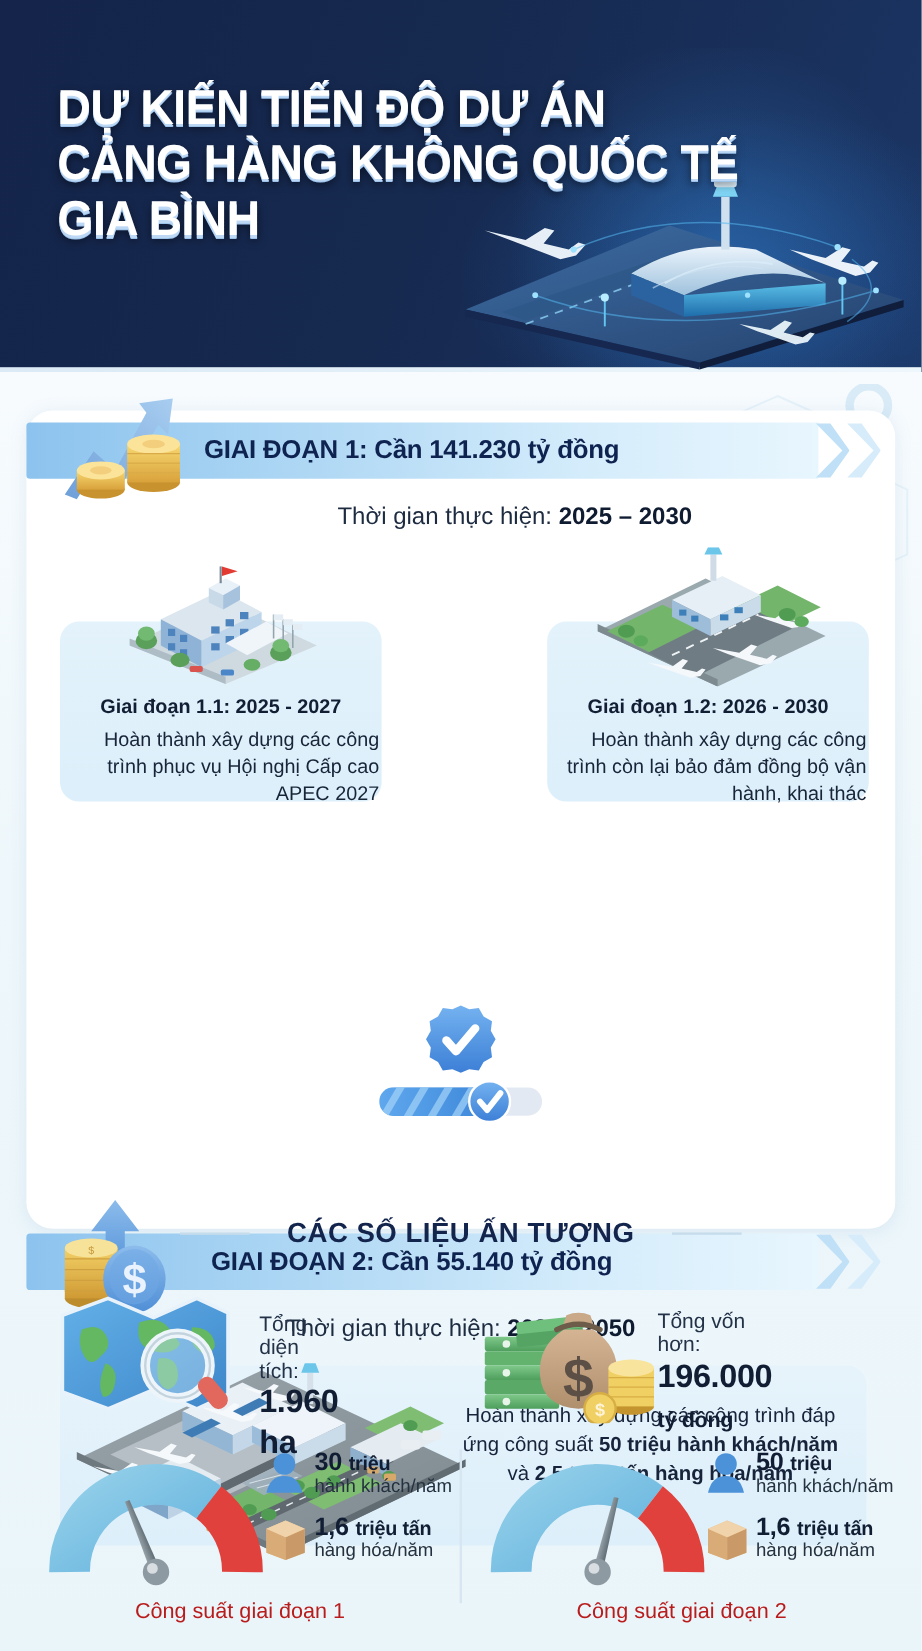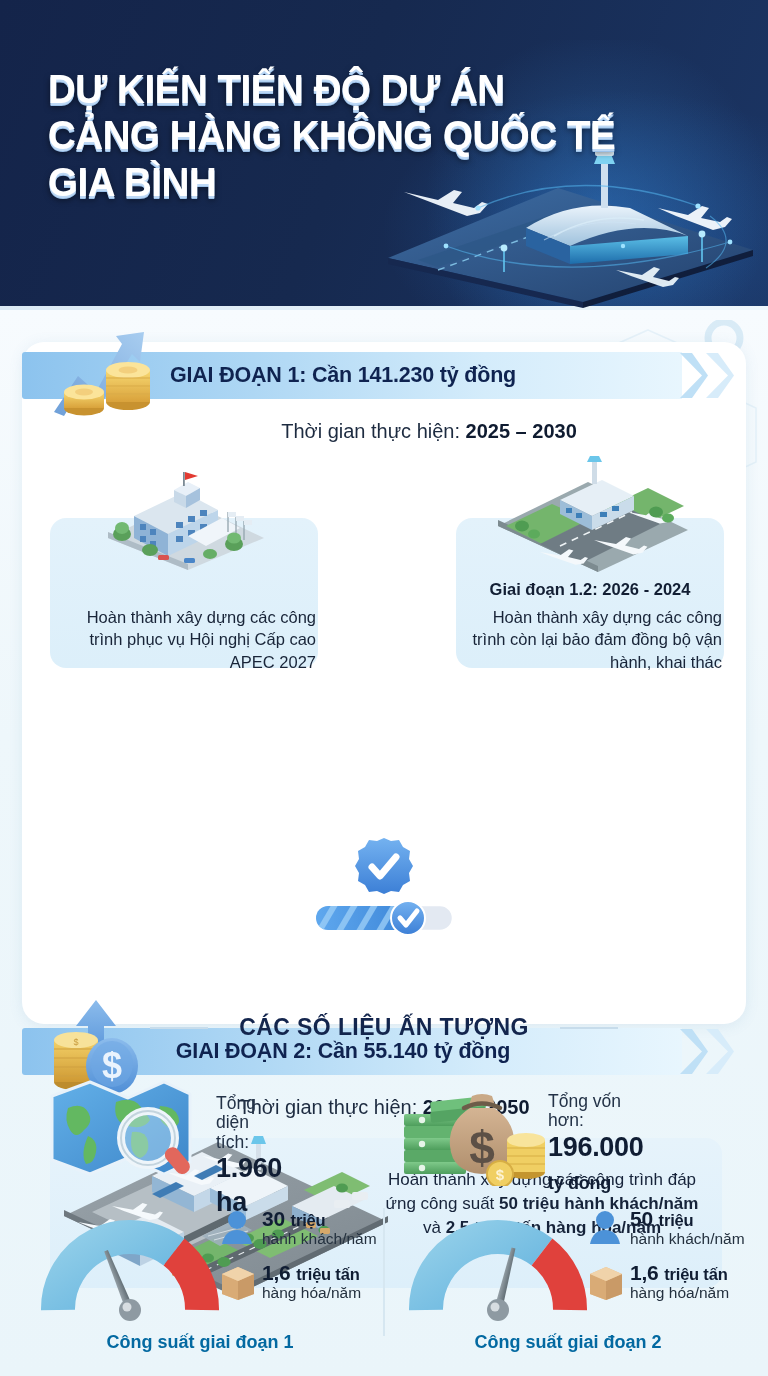--- a/index.html
+++ b/index.html
@@ -123,21 +123,21 @@
   .rule-l{left:150px;width:58px;}
   .rule-r{right:150px;width:58px;}
 
   .stat{position:absolute;}
   .stat .cap{font-size:17.5px;color:#233247;line-height:1.1;}
   .stat .val{font-weight:800;font-size:27px;color:#101d33;line-height:1.25;letter-spacing:-.3px;}
   .stat .val .sm{font-size:18px;}
 
   
   .gauge-block{position:absolute;}
-  .gauge-cap{position:absolute;width:100%;text-align:center;font-size:18px;color:#0369a1;font-weight:bold;}
+  .gauge-cap{position:absolute;width:100%;text-align:center;font-size:18px;color:#b91c1c;}
   .g-line{position:absolute;left:383px;top:1208px;width:2px;height:128px;background:#d6e7f1;}
   .g-rows{position:absolute;}
   .g-row{position:absolute;}
   .g-row .big{font-weight:800;font-size:21px;color:#101d33;letter-spacing:-.2px;line-height:1.05;}
   .g-row .big .u{font-size:16.5px;}
   .g-row .sub2{font-size:15.5px;color:#24313f;line-height:1.15;}
 </style>
 </head>
 <body>
 
@@ -280,20 +280,21 @@
           </g>
       </g>
     </svg>
   </div>
 
   <div class="timeline" style="left:0; top:110px;margin-left:45px;">
     <span>Thời gian thực hiện: </span><b>2025 – 2030</b>
   </div>
 
   <div class="sub" style="left:50px; top:208px; width:268px; height:150px;">
+    <div class="ttl" style="top:62px;">Giai đoạn 1.1: 2025 - 2027</div>
     <div class="desc" style="top:88px;">Hoàn thành xây dựng các công trình phục vụ Hội nghị Cấp cao APEC 2027</div>
   </div>
   <div class="sub-art" style="left:88px; top:150px;">
     <svg width="192" height="110" viewBox="0 0 192 110">
       <polygon points="20,78 96,40 176,78 100,110" fill="#cfd9e0"></polygon>
       <polygon points="20,78 100,110 100,104 20,72" fill="#aebcc6"></polygon>
 
       <polygon points="46,56 96,32 130,50 80,74" fill="#dbe6ef"></polygon>
       <polygon points="46,56 80,74 80,96 46,78" fill="#8fb3d6"></polygon>
       <polygon points="80,74 130,50 130,72 80,96" fill="#bdd5ea"></polygon>
@@ -342,21 +343,21 @@
       <g fill="#d9534f">
           <rect x="70" y="95" width="11" height="5" rx="1.6"></rect>
         </g>
       <g fill="#4a86c8">
           <rect x="96" y="98" width="11" height="5" rx="1.6"></rect>
         </g>
     </svg>
   </div>
 
   <div class="sub" style="left:456px; top:208px; width:268px; height:150px;">
-    <div class="ttl" style="top:62px;">Giai đoạn 1.2: 2026 - 2024</div>
+    <div class="ttl" style="top:62px;">Giai đoạn 1.2: 2026 - 2030</div>
     <div class="desc" style="top:88px;">Hoàn thành xây dựng các công trình còn lại bảo đảm đồng bộ vận hành, khai thác</div>
   </div>
   <div class="sub-art" style="left:488px; top:146px;">
     <svg width="208" height="116" viewBox="0 0 208 116">
       <polygon points="10,70 100,26 200,74 110,116" fill="#9aa9ae"></polygon>
       <polygon points="10,70 110,116 110,110 10,64" fill="#7d8b90"></polygon>
 
       <polygon points="18,70 64,48 100,64 54,88" fill="#74b56c"></polygon>
       <polygon points="118,52 160,32 196,50 154,70" fill="#74b56c"></polygon>
 

